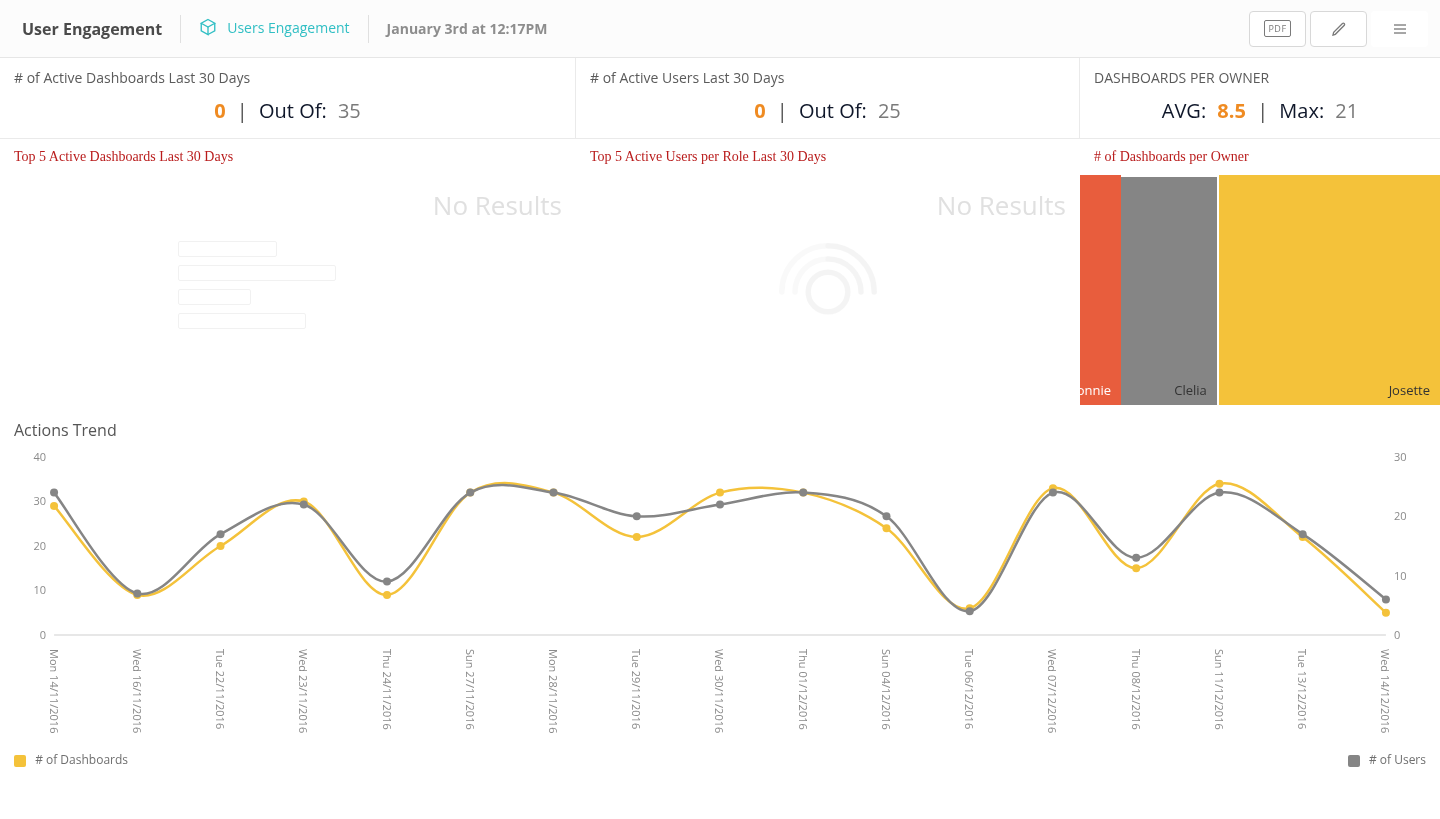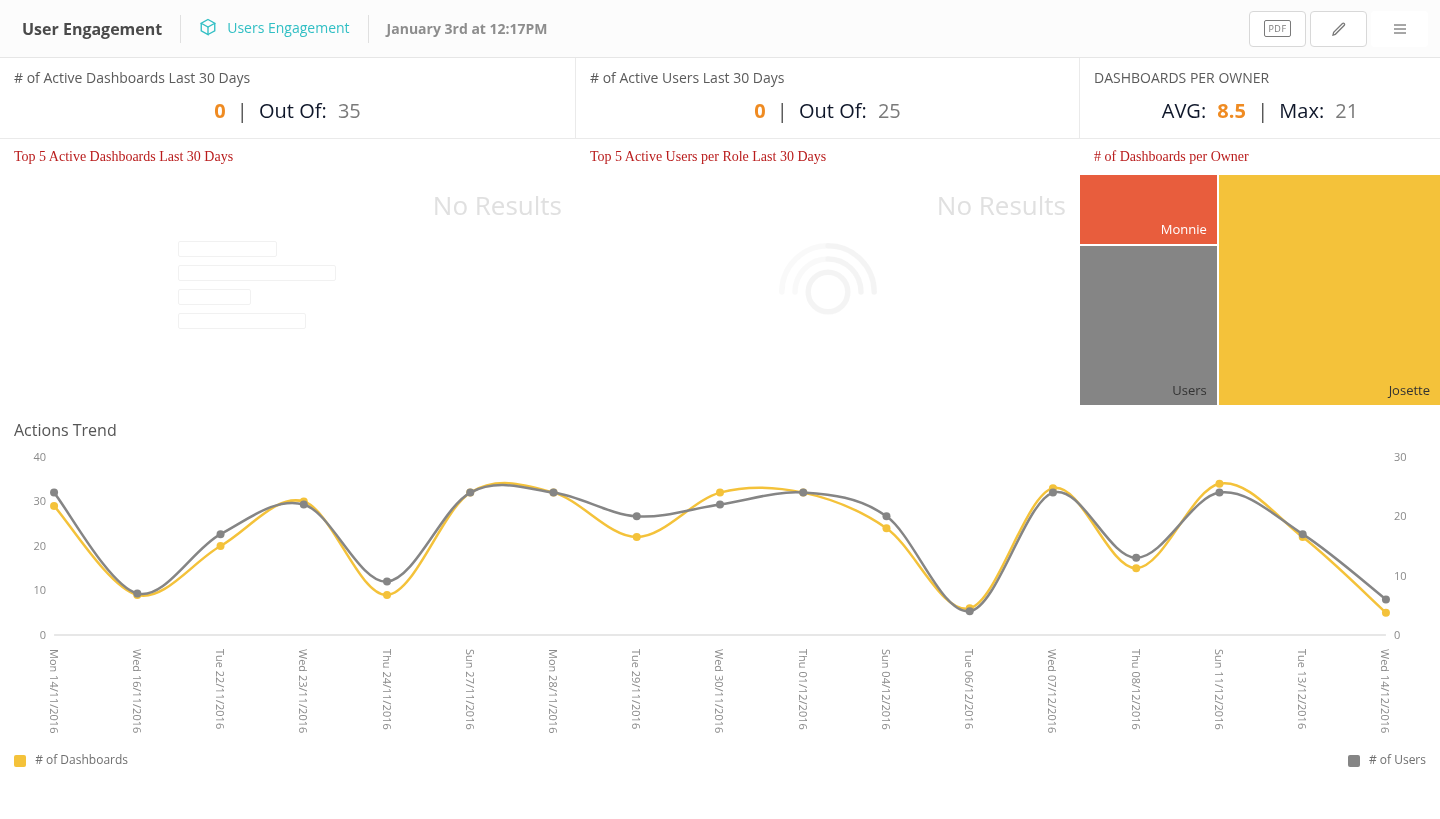--- a/index.html
+++ b/index.html
@@ -23,21 +23,21 @@
   .kpi .sep{color:#4e4e4e;margin:0 6px;}
   .kpi .sublab{color:#0f172a;margin-right:6px;}
   .row2{display:grid;grid-template-columns:40% 35% 25%;height:270px;}
   .panel{padding:10px 14px;position:relative;}
   .panel .ptitle{color:#b91c1c;font-size:14px;margin-bottom:16px;font-family:Liberation Serif, serif;}
   .no-results{color:#e0e0e0;font-size:26px;font-weight:400;text-align:right;margin-top:22px;}
   .skeleton-bars{display:flex;flex-direction:column;gap:8px;margin:18px auto 0;max-width:220px;opacity:.25;}
   .skeleton-bars span{height:16px;border:1px solid #c8c8c8;border-radius:2px;background:#fff;}
   .circ-placeholder{display:flex;justify-content:center;margin-top:14px;opacity:.18;}
   .treemap{position:absolute;left:0;right:0;top:36px;bottom:4px;display:flex;}
-  .tm-left{flex:0 0 38%;display:flex;flex-direction:column;text-align:right;}
+  .tm-left{flex:0 0 38%;display:flex;text-align:right;}
   .tm-monnie{flex:0 0 30%;background:#e85d3d;position:relative;}
   .tm-clelia{flex:1;background:#858585;position:relative;border-top:2px solid #fff;}
   .tm-josette{flex:1;background:#f4c23a;position:relative;border-left:2px solid #fff;}
   .tm-label{position:absolute;bottom:6px;right:10px;font-size:13px;color:#333;}
   .tm-monnie .tm-label{color:#fff;}
   .trend{padding:10px 14px 14px;}
   .chart-wrap{position:relative;height:300px;margin-top:6px;}
   svg.trendsvg{width:100%;height:100%;display:block;overflow:visible;}
   .yaxis text,.y2axis text,.xaxis text{fill:#8a8a8a;font-size:11px;font-family:inherit;}
   .xaxis text{writing-mode:vertical-rl;}
@@ -138,21 +138,21 @@
     </div>
   </div>
   <div class="panel">
     <div class="ptitle"># of Dashboards per Owner</div>
     <div class="treemap">
       <div class="tm-left">
         <div class="tm-monnie">
           <span class="tm-label">Monnie</span>
         </div>
         <div class="tm-clelia">
-          <span class="tm-label">Users</span>
+          <span class="tm-label">Clelia</span>
         </div>
       </div>
       <div class="tm-josette">
         <span class="tm-label">Josette</span>
       </div>
     </div>
   </div>
 </div>
 
 <div class="trend">

